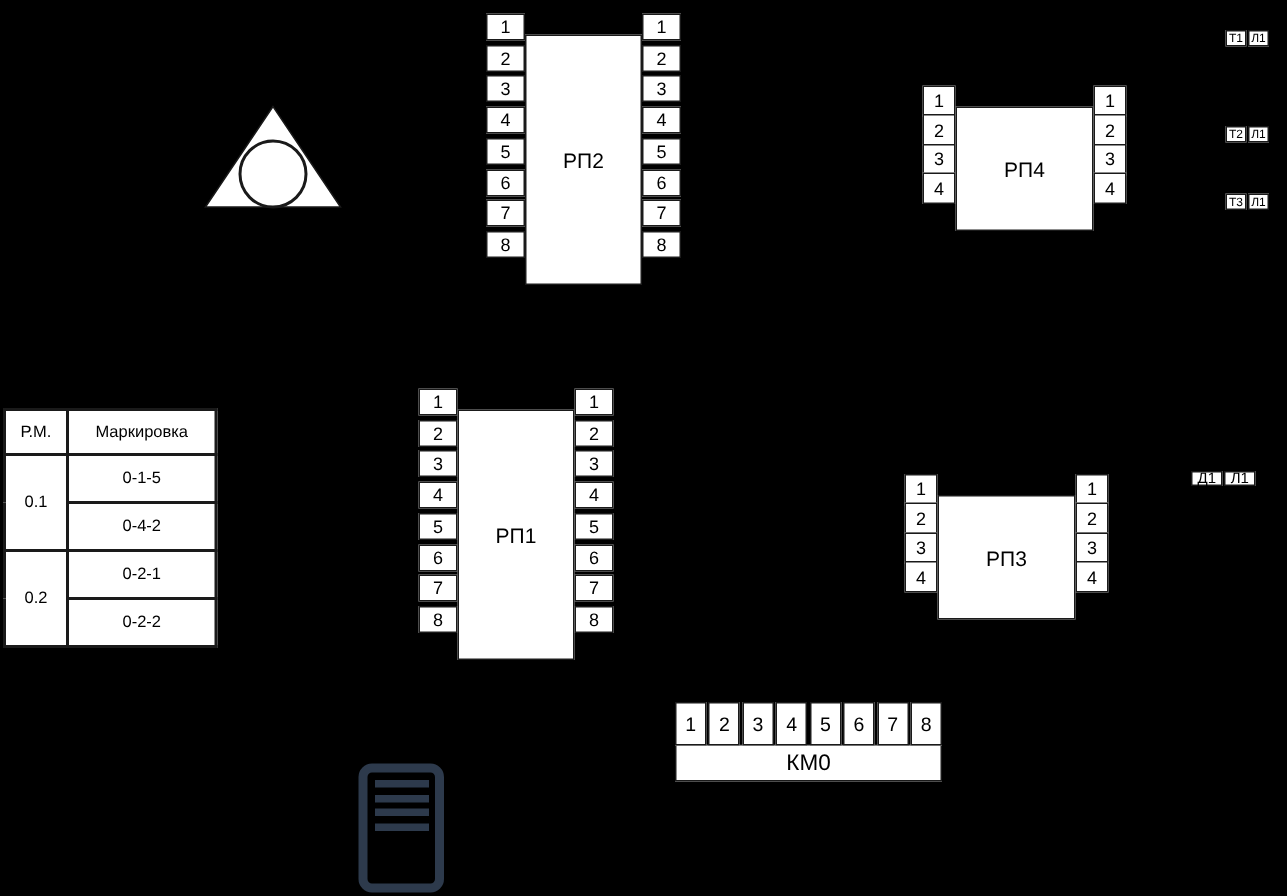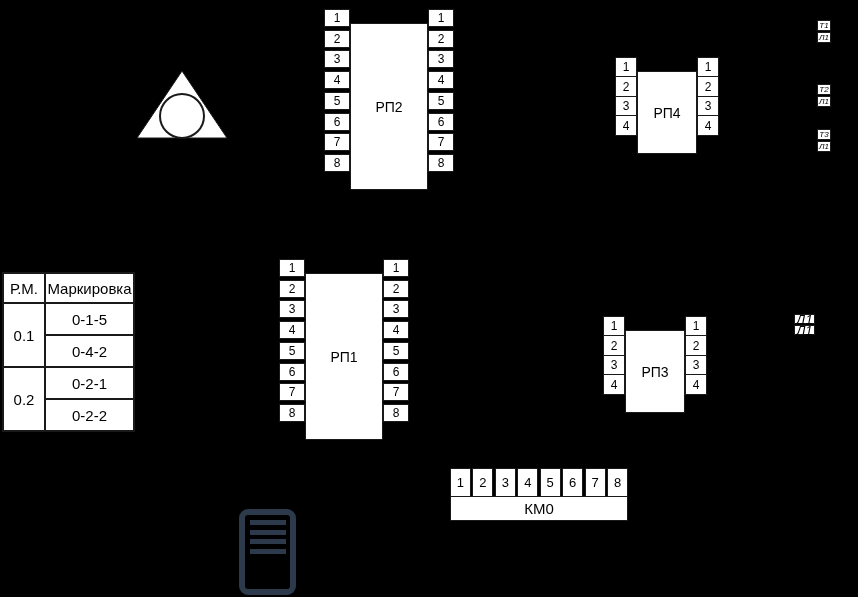--- a/index.html
+++ b/index.html
@@ -36,21 +36,21 @@
   .panel-8 .pin-col { width: 26px; justify-content: space-between; padding: 2px 0; }
   .panel-8 .pin { width: 26px; height: 18px; font-size: 12px; }
   .panel-8 .panel-body { width: 78px; height: 167px; }
   #rp2 { left: 324px; top: 7px; }
   #rp1 { left: 279px; top: 257px; }
   
   .panel-4 { height: 83px; }
   .panel-4 .pin-col { width: 22px; padding: 2px 0; }
   .panel-4 .pin { width: 22px; height: 21px; font-size: 12px; }
   .panel-4 .pin + .pin { margin-top: -1.5px; }
-  .panel-4 .panel-body { width: 60px; height: 83px; }
+  .panel-4 .panel-body { width: 92px; height: 83px; }
   #rp4 { left: 615px; top: 55px; }
   #rp3 { left: 603px; top: 314px; }
 
   
   .km0 { position: absolute; left: 450px; top: 468px; width: 178px; }
   .km0-pins { display: flex; gap: 1.5px; }
   .km0-pins .pin { flex: 1; height: 29px; font-size: 13px; }
   .km0-label {
     height: 25px; margin-top: -1.5px;
     background: #ffffff; border: 1.5px solid #1a1a1a;
@@ -58,35 +58,35 @@
   }
 
   
   .mark-table {
     position: absolute; left: 2px; top: 272px;
     border-collapse: collapse; background: #ffffff;
   }
   .mark-table th, .mark-table td {
     border: 2px solid #1a1a1a;
     font-weight: normal; text-align: center; vertical-align: middle;
-    font-size: 15px; color: #000;
+    font-size: 11px; color: #000;
   }
   .mark-table .col-rm { width: 42px; }
-  .mark-table .col-mark { width: 89px; margin-left: 12px; }
+  .mark-table .col-mark { width: 99px; margin-left: 12px; }
   .mark-table .hdr-row { height: 30px; }
   .mark-table .data-row { height: 32px; }
 
   
-  .tag-pair { position: absolute; display: flex; flex-direction: column; gap: 1px; font-style: italic; }
+  .tag-pair { position: absolute; display: flex; flex-direction: row; gap: 1px; }
   .tag {
     background: #ffffff; border: 1px solid #1a1a1a; color: #000;
     display: flex; align-items: center; justify-content: center;
   }
   .tag-pair.size-s .tag { width: 14px; height: 11px; font-size: 8px; }
-  .tag-pair.size-xs .tag { width: 21px; height: 10px; font-size: 13px; }
+  .tag-pair.size-xs .tag { width: 21px; height: 10px; font-size: 10px; }
   #tag-t1 { left: 817px; top: 20px; }
   #tag-t2 { left: 817px; top: 84px; }
   #tag-t3 { left: 817px; top: 129px; }
   #tag-d1 { left: 794px; top: 314px; }
 
   
   .server-icon {
     position: absolute; left: 239px; top: 509px;
     width: 57px; height: 86px;
     border: 6px solid #2d3a4c; border-radius: 9px;

